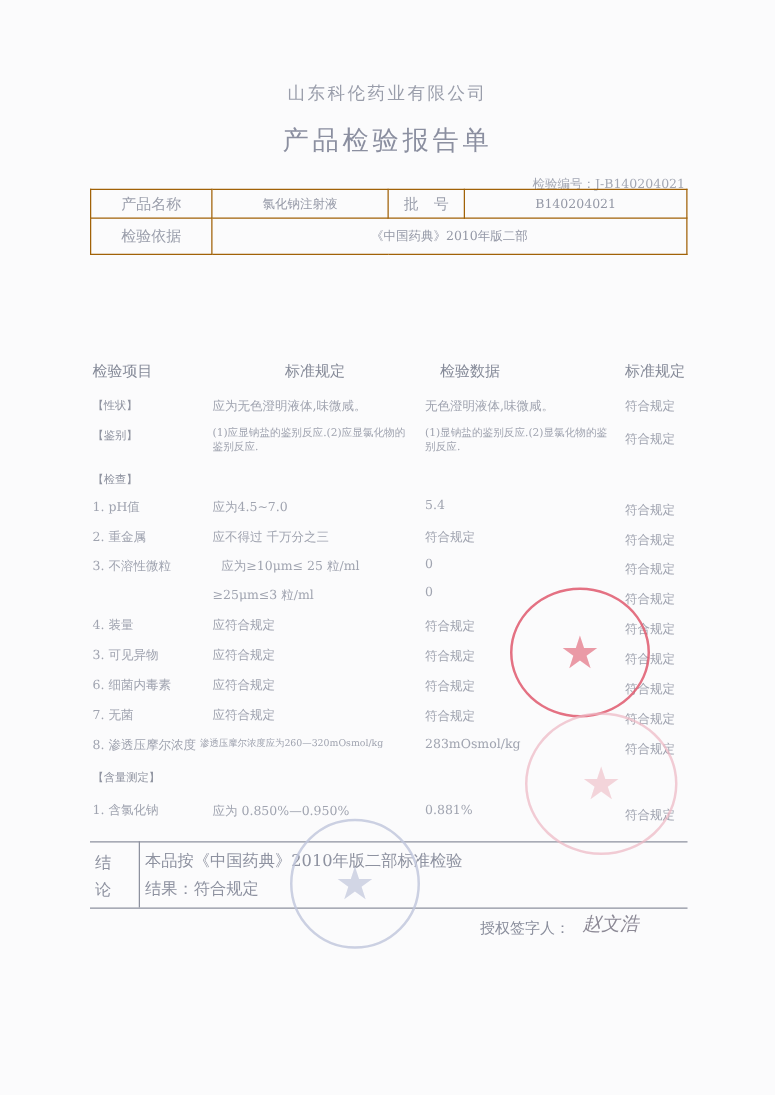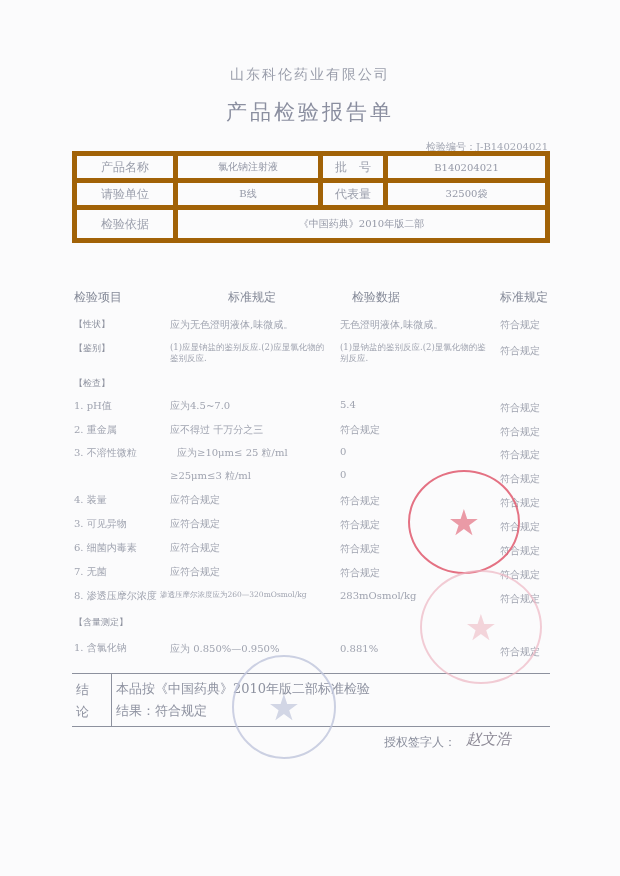--- a/index.html
+++ b/index.html
@@ -6,21 +6,21 @@
     body {
       width: 620px; height: 876px; background: #fbfbfc; position: relative; overflow: hidden;
       font-family: "DejaVu Serif", "Liberation Serif", serif; color: #7d8290;
     }
     .abs { position: absolute; }
     .company { left: 0; width: 620px; top: 66px; text-align: center; font-size: 14px; letter-spacing: 2px; color: #9a9eab; }
     .title { left: 0; width: 620px; top: 98px; text-align: center; font-size: 21px; letter-spacing: 3px; color: #8b8fa0; }
     .report-no { right: 72px; top: 140px; font-size: 10px; color: #a3a7b3; }
 
     table.info { position: absolute; left: 72px; top: 151px; width: 478px; border-collapse: collapse; font-size: 10px; color: #9498a6; }
-    table.info td { border: 5px solid #a16207; height: 22px; padding: 0; text-align: center; }
+    table.info td { border: 1px solid #a16207; height: 22px; padding: 0; text-align: center; }
     table.info td.lbl { font-size: 12px; color: #9a9eab; }
     table.info tr:last-child td { height: 28px; }
 
     .hdr { top: 289px; font-size: 12px; color: #858a98; }
     .row { font-size: 10px; color: #a0a4b0; }
     .sec { font-size: 9px; color: #8f93a0; }
     .small { font-size: 8.5px; }
 
     .hr { position: absolute; left: 72px; width: 478px; height: 1px; background: #8d919e; }
     .vr { position: absolute; width: 1px; background: #8d919e; }
@@ -42,26 +42,20 @@
   <span>检验编号：</span><span>J-B140204021</span>
 </div>
 
 <table class="info">
   <tbody>
       <tr>
     <td class="lbl" style="width:96px">产品名称</td>
     <td style="width:140px">氯化钠注射液</td>
     <td class="lbl" style="width:60px">批　号</td>
     <td>B140204021</td>
-  </tr>
-  <tr>
-    <td class="lbl">请验单位</td>
-    <td>B线</td>
-    <td class="lbl">代表量</td>
-    <td>32500袋</td>
   </tr>
   <tr>
     <td class="lbl">检验依据</td>
     <td colspan="3">《中国药典》2010年版二部</td>
   </tr>
 </tbody>
   </table>
 
 <div class="abs hdr" style="left:74px">检验项目</div>
 <div class="abs hdr" style="left:228px">标准规定</div>

